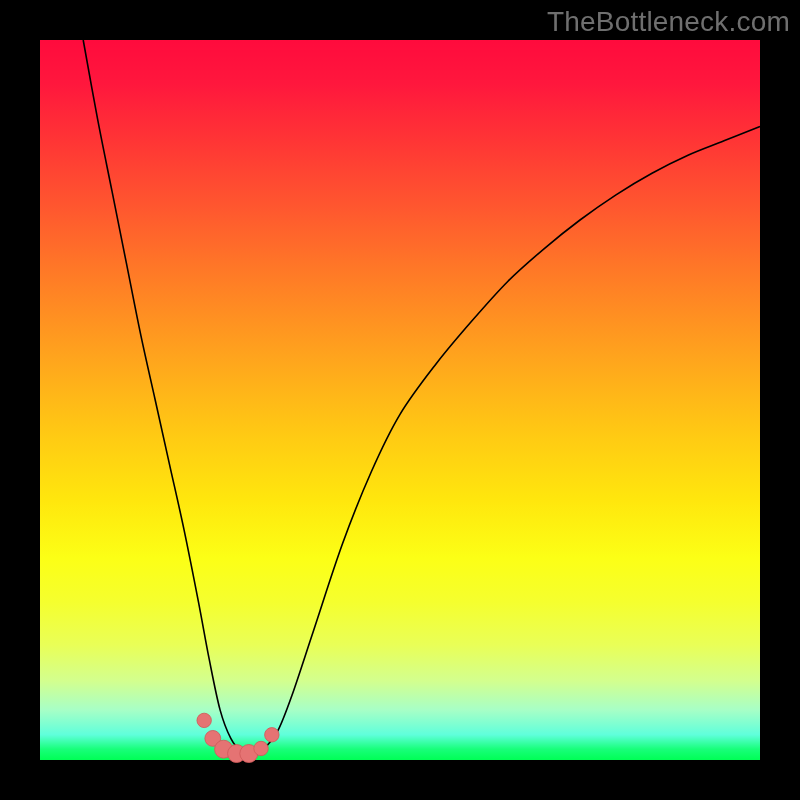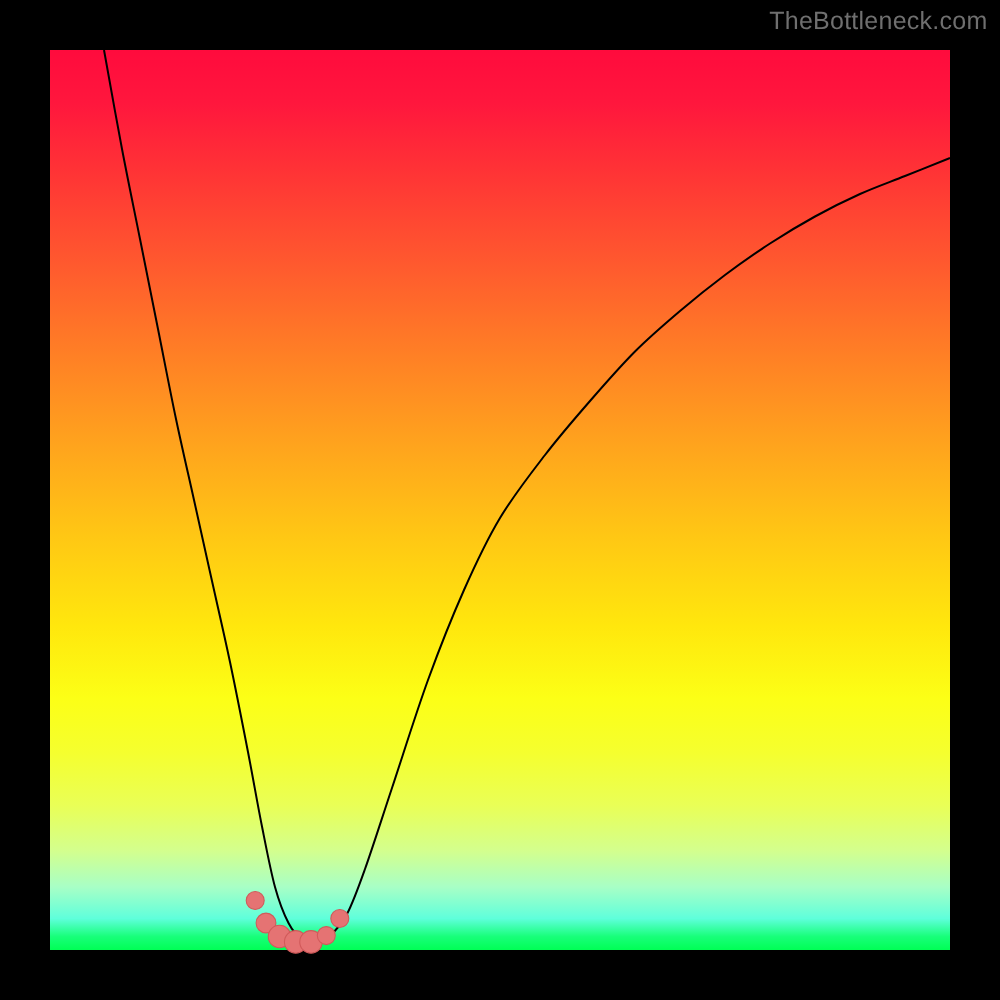--- a/index.html
+++ b/index.html
@@ -41,21 +41,21 @@
       #a8ffc6 93%,
       #5fffdb 96.5%,
       #18ff7a 98.5%,
       #00ff55 100%);
   }
   .watermark {
     position: absolute;
     top: 6px;
     right: 10px;
     color: #6f6f6f;
-    font-size: 20px;
+    font-size: 28px;
     letter-spacing: 0.2px;
   }
   svg.curve {
     position: absolute;
     left: 0;
     top: 0;
     width: 720px;
     height: 720px;
     overflow: visible;
   }

